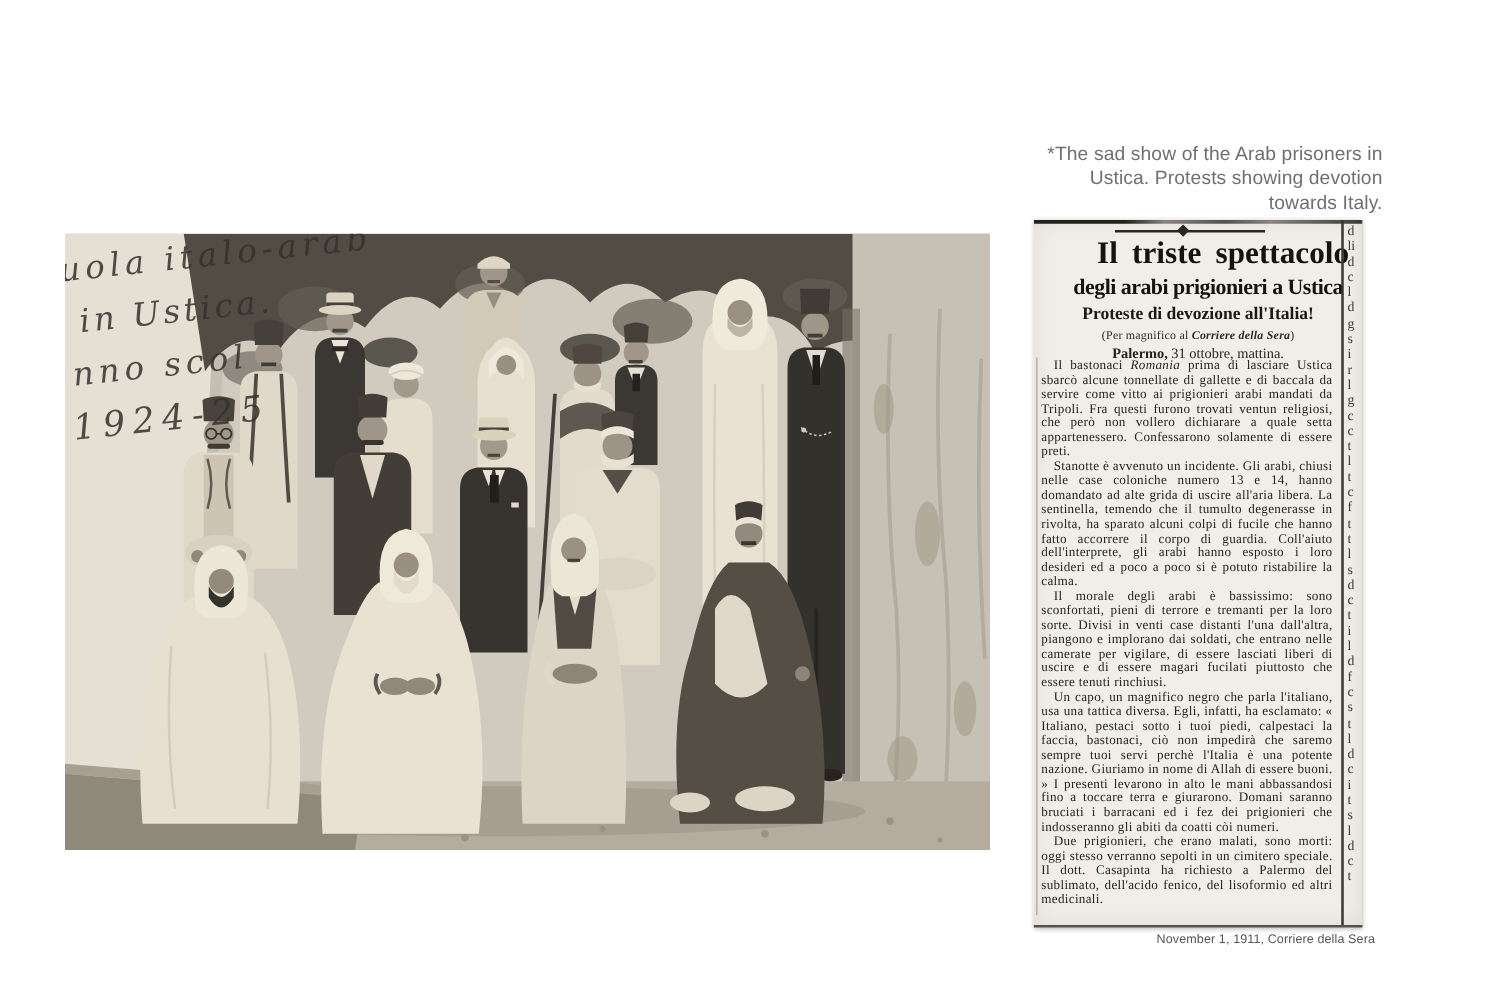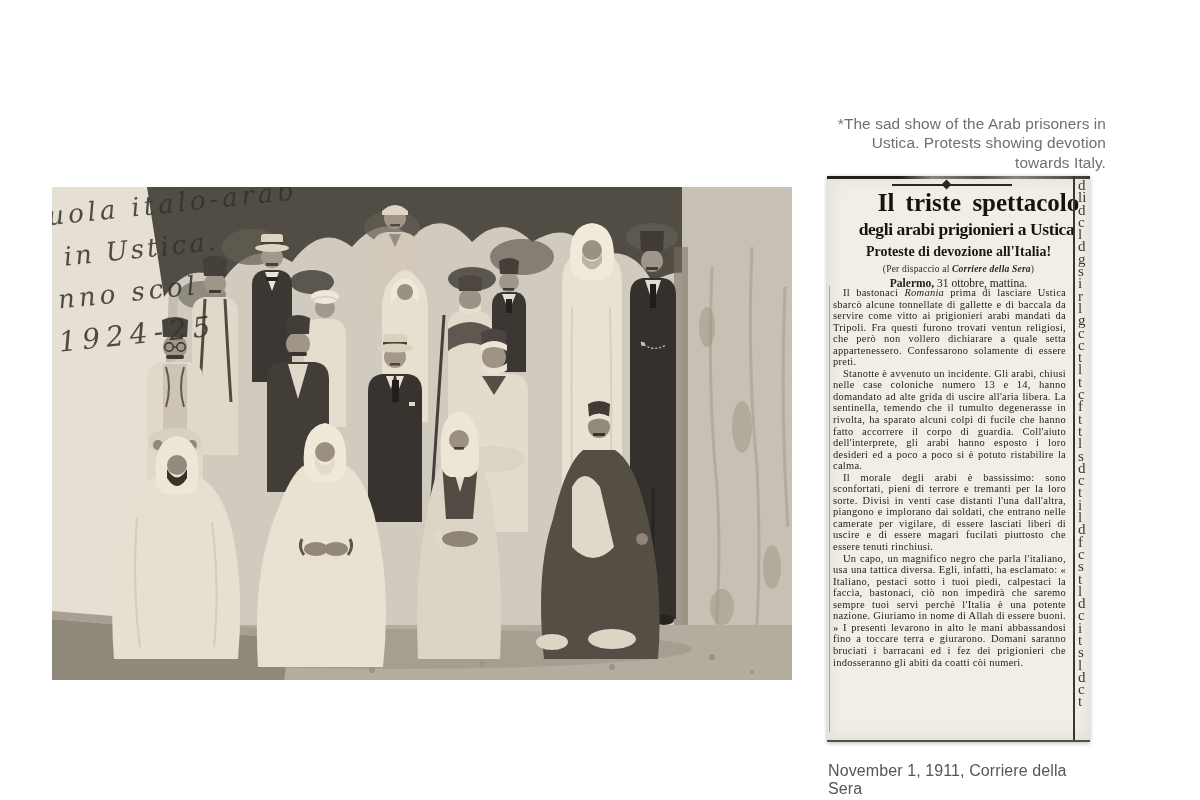--- a/index.html
+++ b/index.html
@@ -48,28 +48,28 @@
   .bodycol{
     position:absolute;left:6px;top:111px;width:233px;
     font-size:10.5px;line-height:11.55px;letter-spacing:.25px;
     text-align:justify;color:#26231f;
   }
   .bodycol p{margin:0;text-indent:10px;}
   .col-rule-right{position:absolute;left:246px;top:0;bottom:0;width:1.5px;background:#3a3631;}
   .col-rule-left{position:absolute;left:2px;top:110px;height:446px;width:1px;background:rgba(60,55,50,.38);}
   .edge-frags{
     position:absolute;left:251px;top:3px;width:11px;
-    font-size:15px;line-height:12.3px;color:#3b3733;
+    font-size:11px;line-height:12.3px;color:#3b3733;
     word-spacing:100px; 
     font-family:"Liberation Serif",serif;
   }
   
   .citation{
-    position:absolute;left:828px;top:762px;width:272px;
-    font-size:16px;color:#565656;letter-spacing:.1px;
+    position:absolute;left:828px;top:746px;width:272px;text-align:right;
+    font-size:10px;color:#565656;letter-spacing:.1px;
   }
 </style>
 </head>
 <body>
 
 <div class="caption">*The sad show of the Arab prisoners in Ustica. Protests showing devotion towards Italy.</div>
 
 <div class="photo">
 <svg viewBox="0 0 740 493" xmlns="http://www.w3.org/2000/svg">
   <desc>Black-and-white group photograph: Arab prisoners in white robes, hoods and turbans seated and standing in rows with men in dark suits, fezzes and straw boater hats, against a plastered stone wall with dark foliage behind</desc>
@@ -287,28 +287,29 @@
 </div>
 
 <div class="clipping">
   <div class="torn-top"></div>
   <div class="deco-rule"></div>
   <div class="deco-diamond"></div>
 
   <div class="headline">Il triste spettacolo</div>
   <div class="subheadline">degli arabi prigionieri a Ustica</div>
   <div class="deck">Proteste di devozione all'Italia!</div>
-  <div class="wire"><span>(Per dispaccio al </span><span class="nwsttl">Corriere della Sera</span><span>)</span></div>
+  <div class="wire"><span>(Per magnifico al </span><span class="nwsttl">Corriere della Sera</span><span>)</span></div>
   <div class="dateline"><span class="place">Palermo,</span><span> 31 ottobre, mattina.</span></div>
 
   <div class="bodycol">
     <p><span>Il bastonaci </span><i>Romania</i><span> prima di lasciare Ustica sbarcò alcune tonnellate di gallette e di baccala da servire come vitto ai prigionieri arabi mandati da Tripoli. Fra questi furono trovati ventun religiosi, che però non vollero dichiarare a quale setta appartenessero. Confessarono solamente di essere preti.</span></p>
     <p>Stanotte è avvenuto un incidente. Gli arabi, chiusi nelle case coloniche numero 13 e 14, hanno domandato ad alte grida di uscire all'aria libera. La sentinella, temendo che il tumulto degenerasse in rivolta, ha sparato alcuni colpi di fucile che hanno fatto accorrere il corpo di guardia. Coll'aiuto dell'interprete, gli arabi hanno esposto i loro desideri ed a poco a poco si è potuto ristabilire la calma.</p>
     <p>Il morale degli arabi è bassissimo: sono sconfortati, pieni di terrore e tremanti per la loro sorte. Divisi in venti case distanti l'una dall'altra, piangono e implorano dai soldati, che entrano nelle camerate per vigilare, di essere lasciati liberi di uscire e di essere magari fucilati piuttosto che essere tenuti rinchiusi.</p>
     <p>Un capo, un magnifico negro che parla l'italiano, usa una tattica diversa. Egli, infatti, ha esclamato: « Italiano, pestaci sotto i tuoi piedi, calpestaci la faccia, bastonaci, ciò non impedirà che saremo sempre tuoi servi perchè l'Italia è una potente nazione. Giuriamo in nome di Allah di essere buoni. » I presenti levarono in alto le mani abbassandosi fino a toccare terra e giurarono. Domani saranno bruciati i barracani ed i fez dei prigionieri che indosseranno gli abiti da coatti còi numeri.</p>
+    <p>Due prigionieri, che erano malati, sono morti: oggi stesso verranno sepolti in un cimitero speciale. Il dott. Casapinta ha richiesto a Palermo del sublimato, dell'acido fenico, del lisoformio ed altri medicinali.</p>
   </div>
 
   <div class="col-rule-left"></div>
   <div class="col-rule-right"></div>
   <div class="edge-frags">d li d c l d g s i r l g c c t l t c f t t l s d c t i l d f c s t l d c i t s l d c t</div>
 </div>
 
 <div class="citation">November 1, 1911, Corriere della Sera</div>
 
 </body></html>

